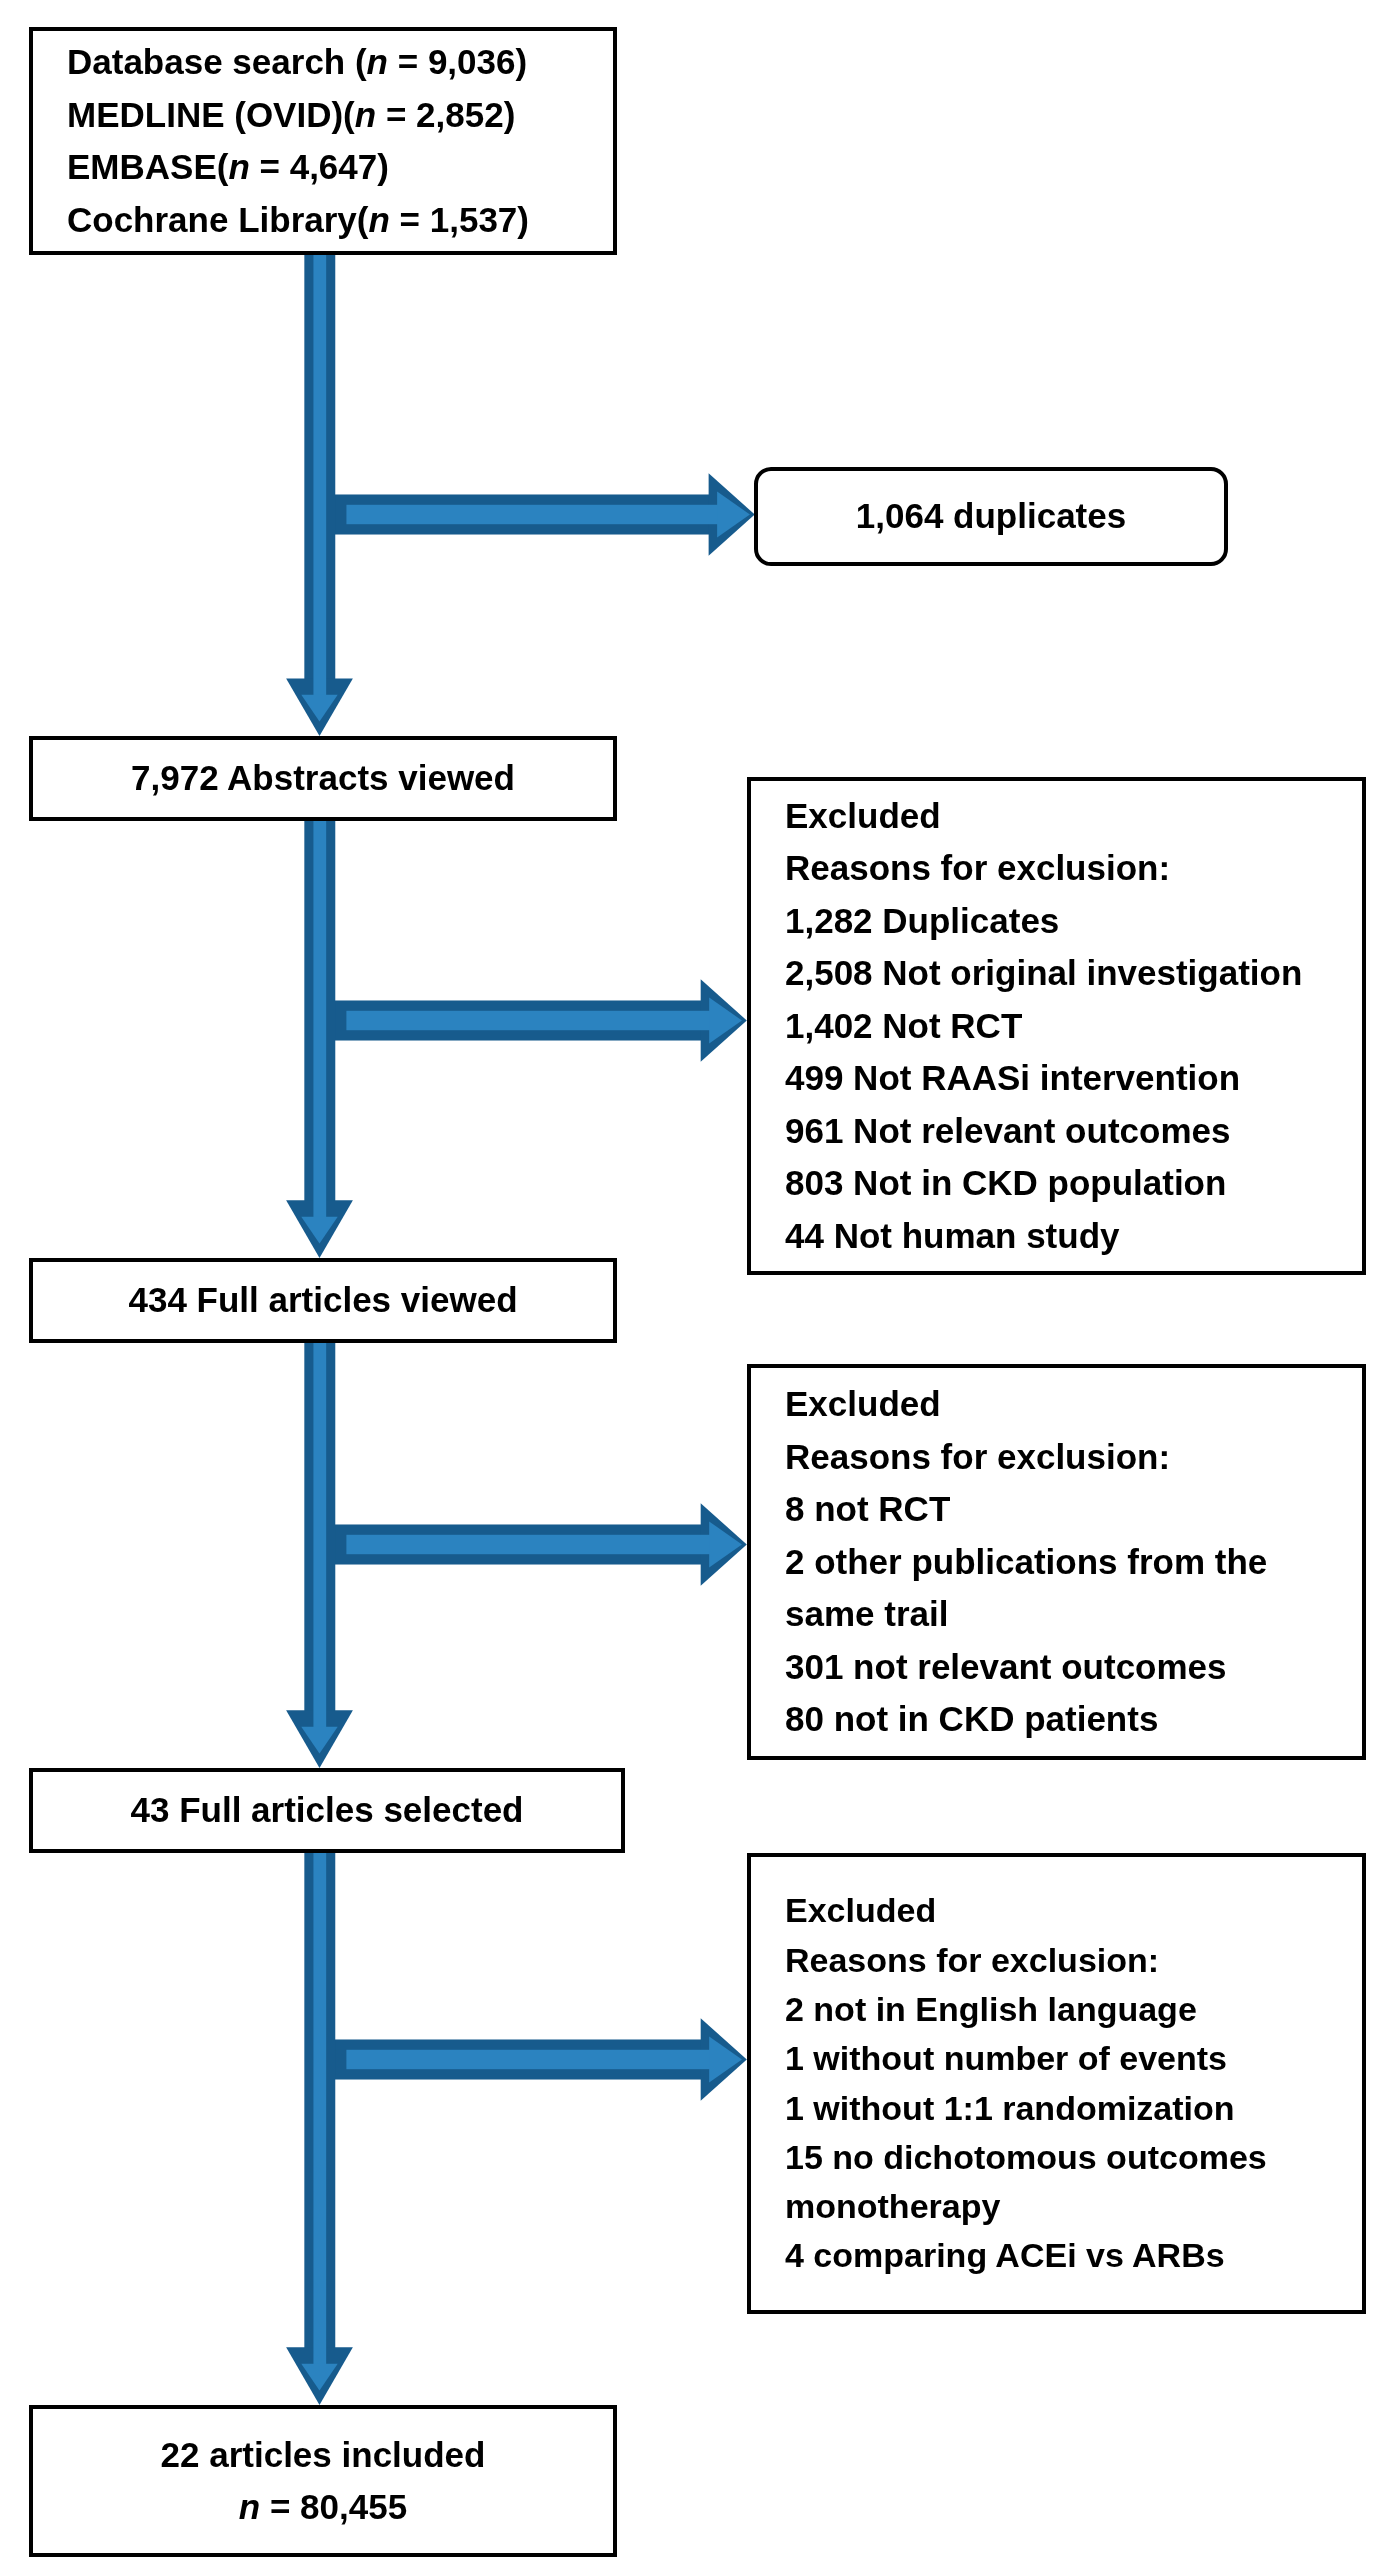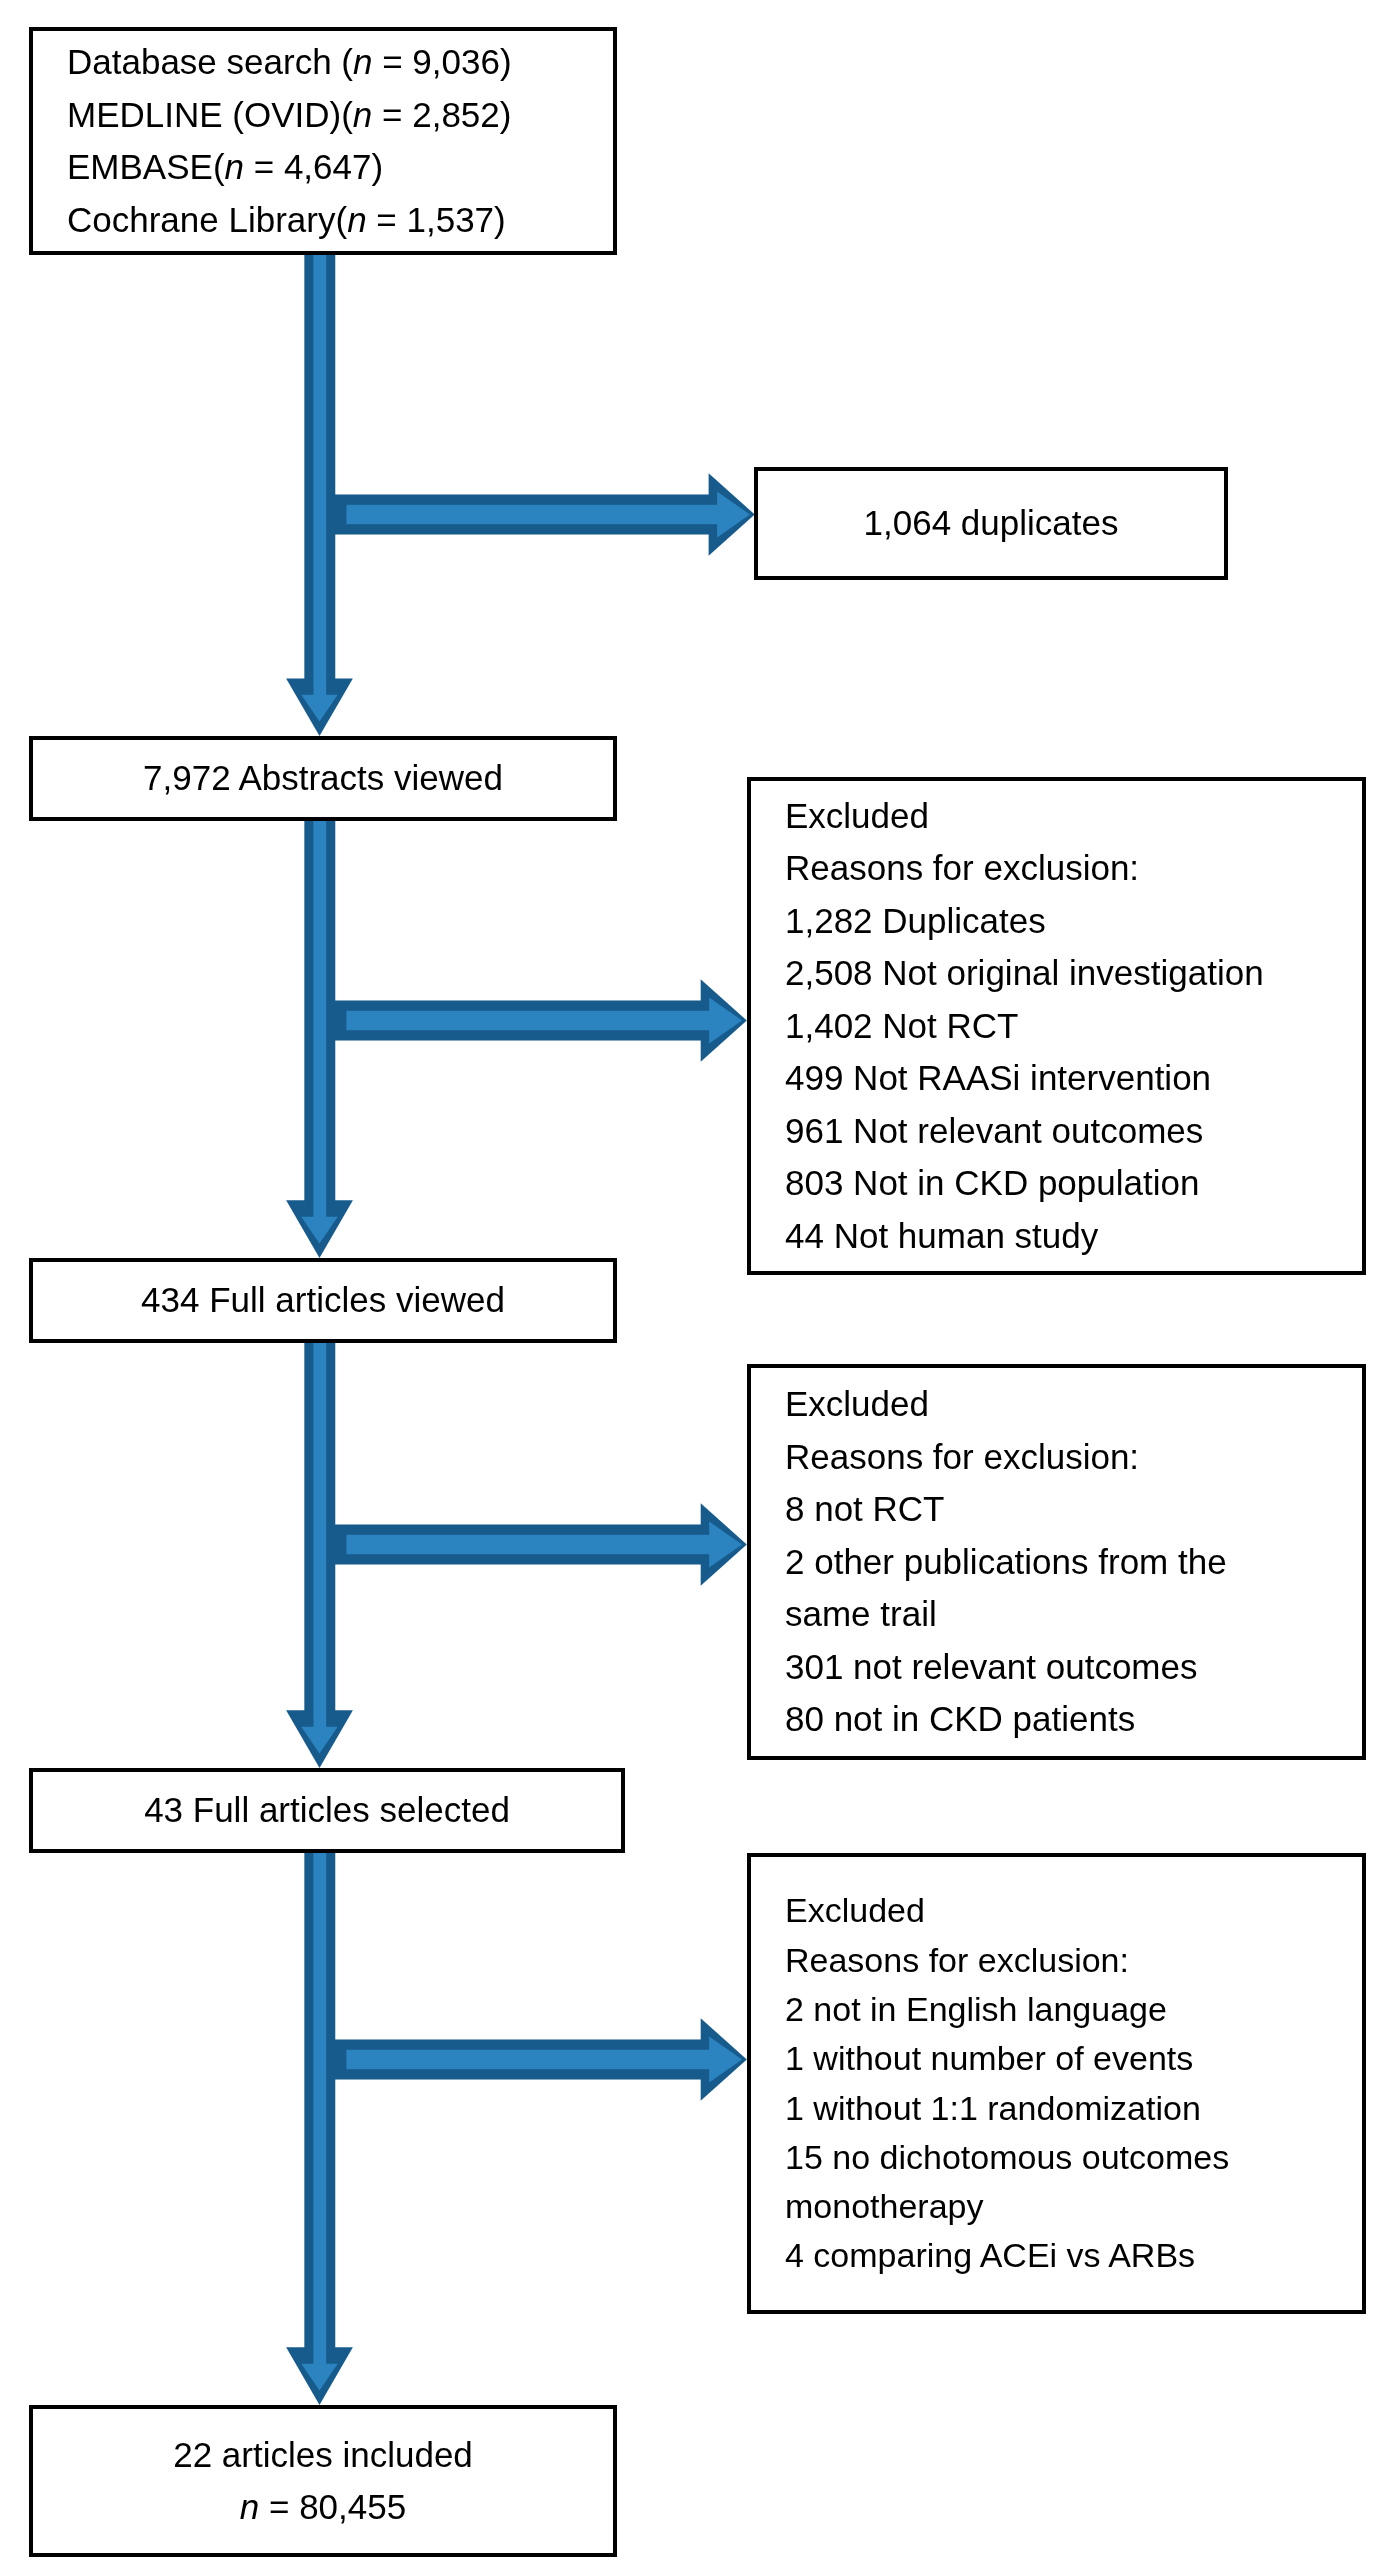--- a/index.html
+++ b/index.html
@@ -15,39 +15,40 @@
   .box {
     position: absolute;
     background: #ffffff;
     border: 4.9px solid #000000;
     box-sizing: border-box;
     display: flex;
     flex-direction: column;
     justify-content: center;
     font-size: 35px;
     line-height: 1.5;
+    font-weight: bold;
   }
   .box.center { align-items: center; text-align: center; }
   .box.left   { align-items: flex-start; text-align: left; padding-left: 34px; padding-right: 12px; }
   .box.tight  { font-size: 34px; line-height: 1.45; }
   .line { white-space: nowrap; }
   .arrow { position: absolute; }
   .arrow svg { display: block; }
   .dark  { fill: var(--arrow-dark, #175b8d); }
   .light { fill: var(--arrow-light, #2b83c0); }
 
   
   #box-search    { left: 29px;  top: 27px;   width: 588px;  height: 228px; }
   #box-abstracts { left: 29px;  top: 736px; width: 588px;  height: 85px; }
   #box-full      { left: 29px;  top: 1258px; width: 588px;  height: 85px; text-align: right; }
   #box-selected  { left: 29px;  top: 1768px; width: 596px;  height: 85px; }
   #box-included  { left: 29px;  top: 2405px; width: 588px;  height: 152px; }
 
   
-  #box-duplicates { left: 754px; top: 467px;  width: 474px;  height: 113px; }
+  #box-duplicates { left: 754px; top: 467px;  width: 474px;  height: 99px; border-radius: 17px; }
   #box-excluded1  { left: 747px; top: 777px; width: 619px; height: 498px; }
   #box-excluded2  { left: 747px; top: 1364px; width: 619px; height: 396px; }
   #box-excluded3  { left: 747px; top: 1853px; width: 619px; height: 461px; }
 
   
   #trunk-1 { left: 277px; top: 255px;  }
   #trunk-2 { left: 277px; top: 821px; }
   #trunk-3 { left: 277px; top: 1343px; }
   #trunk-4 { left: 277px; top: 1853px; }
 

